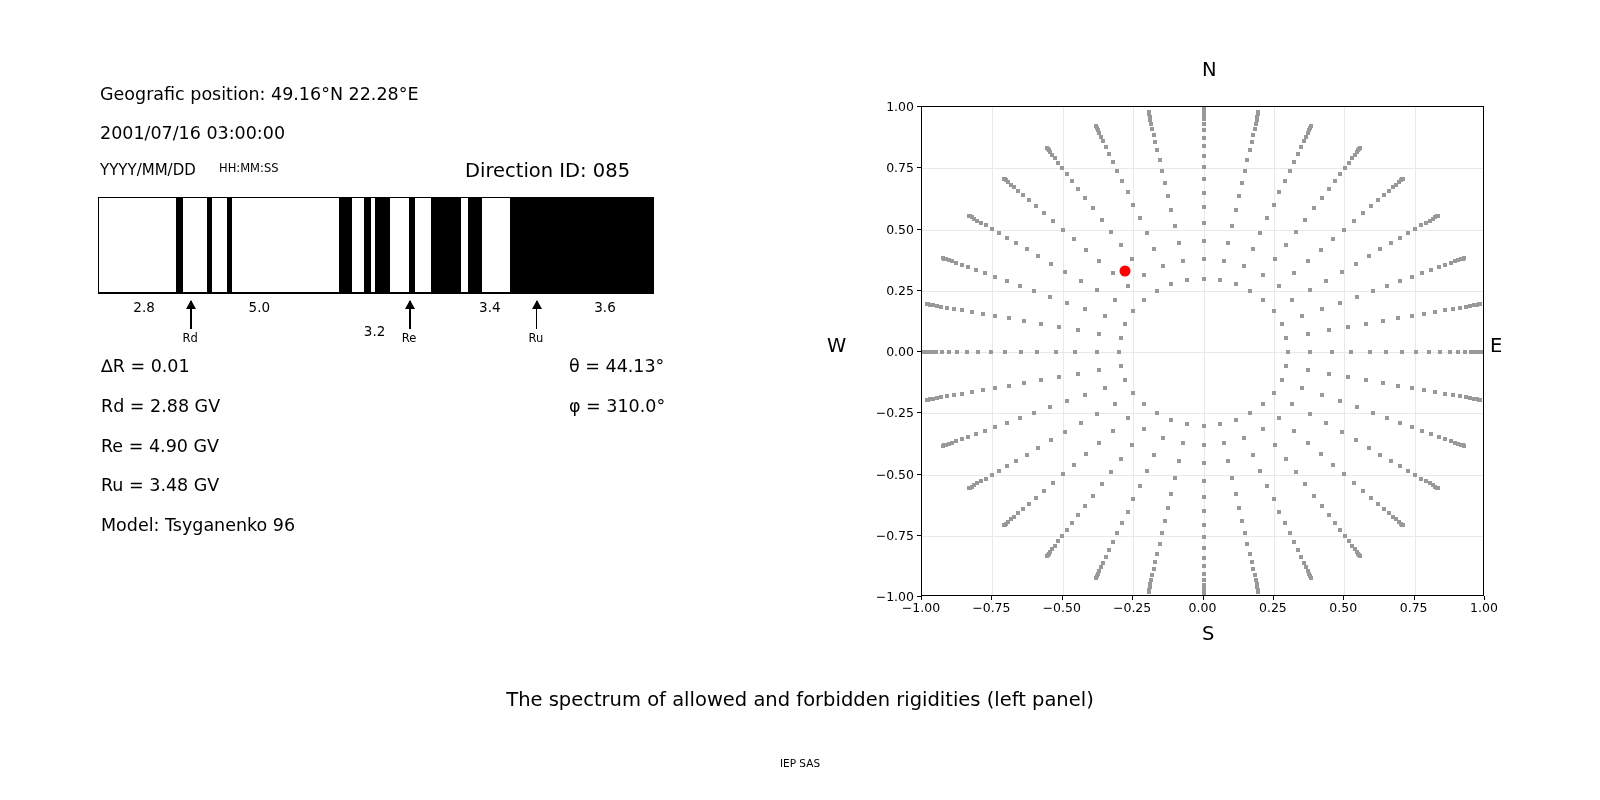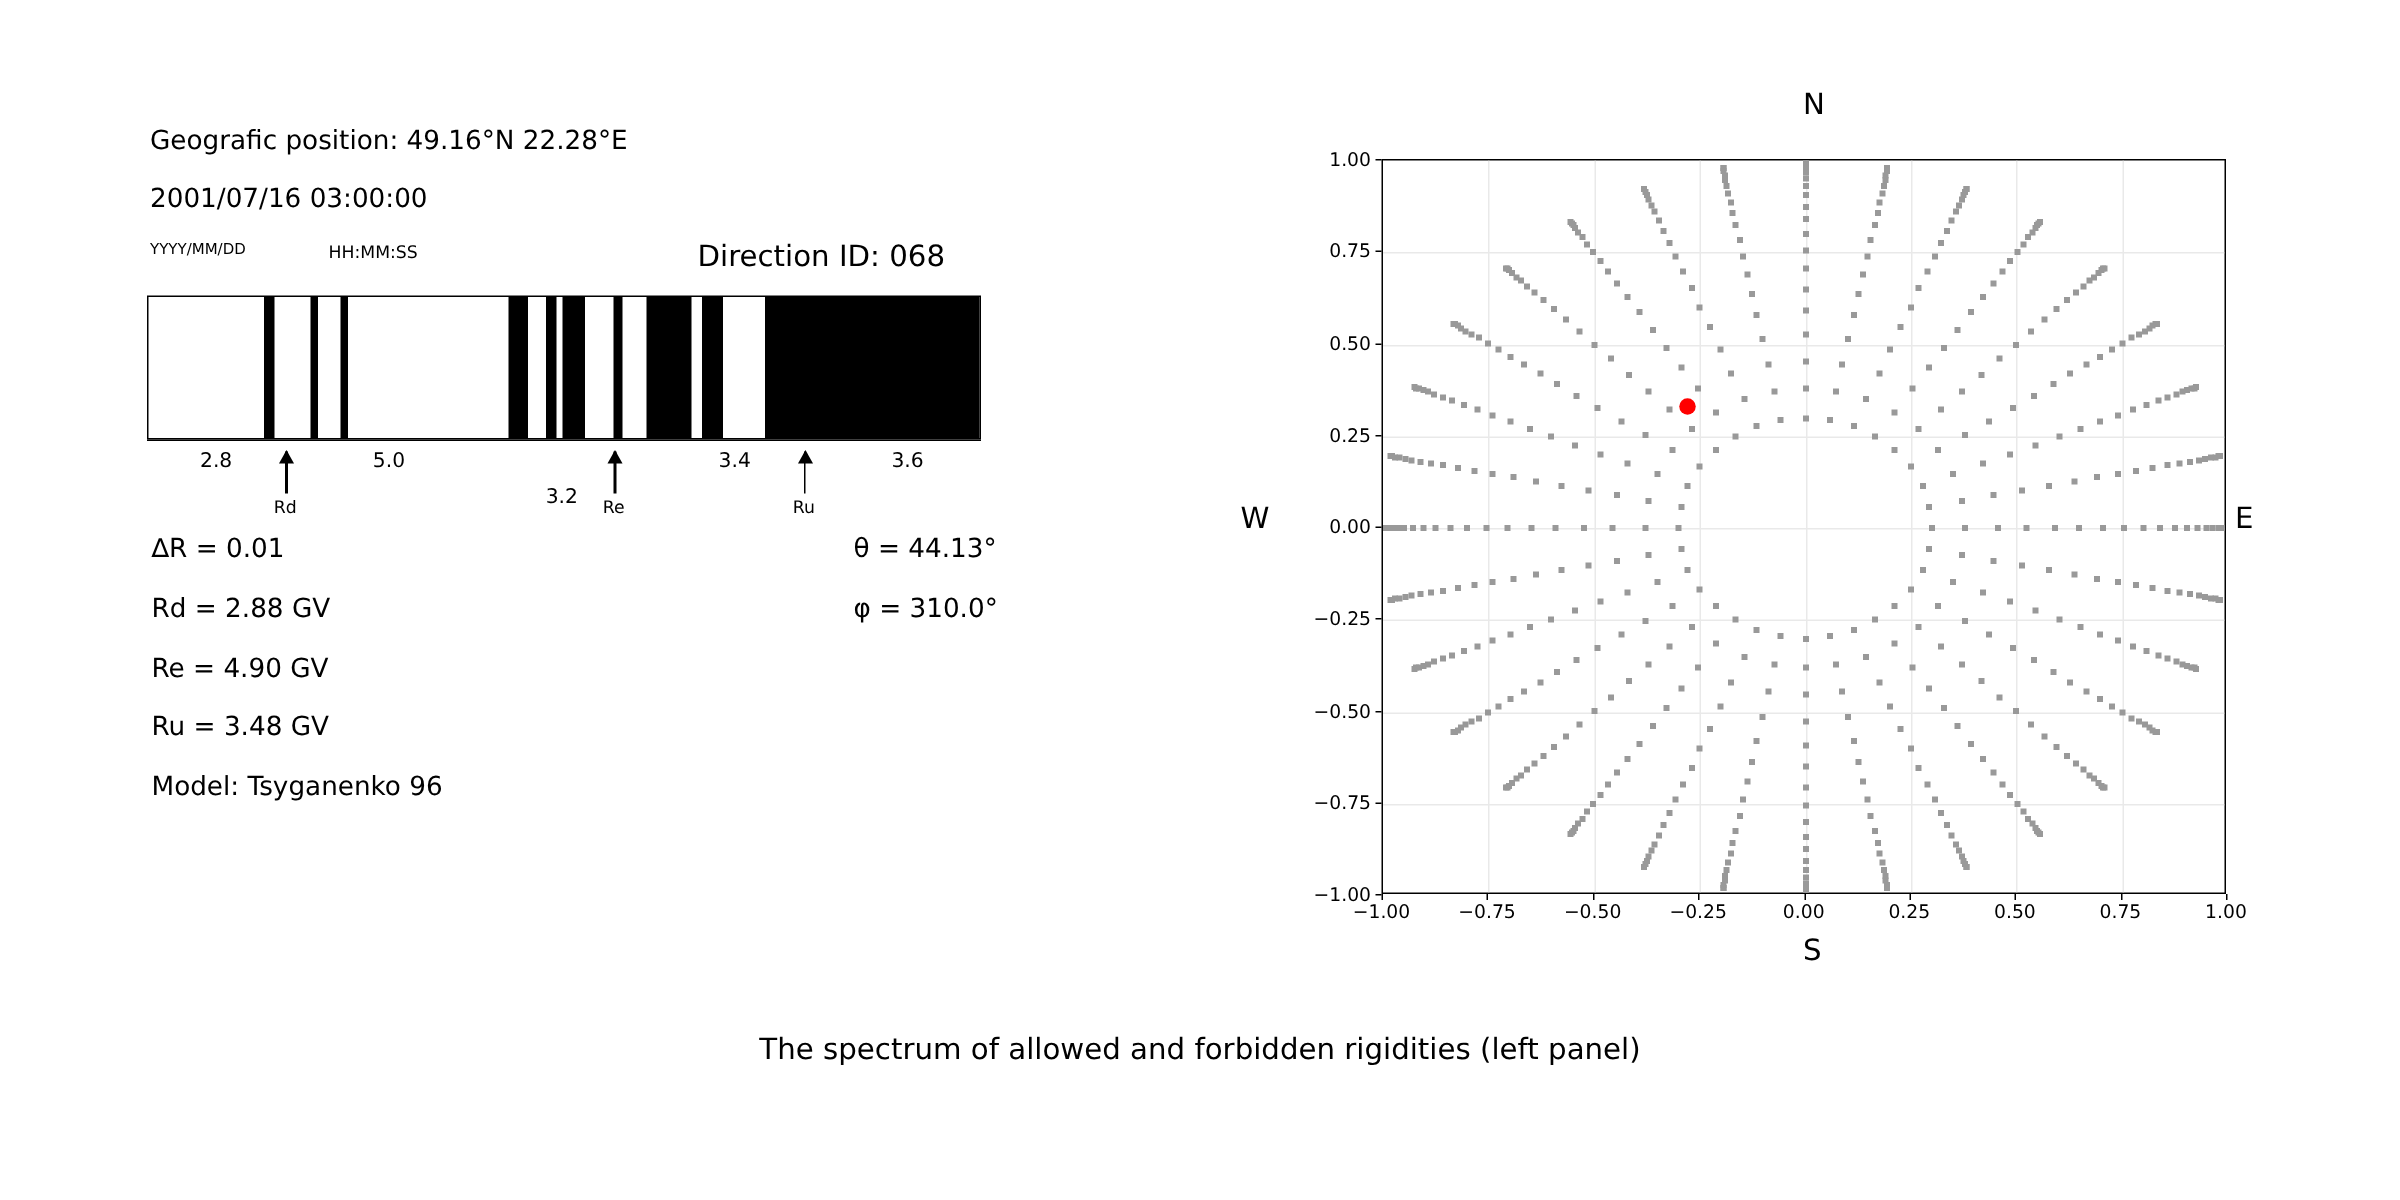--- a/index.html
+++ b/index.html
@@ -17,21 +17,21 @@
   }
   .fig { position: absolute; left: 0; top: 0; width: 1600px; height: 800px; }
 
   
   .left-panel { position: absolute; left: 0; top: 0; width: 800px; height: 680px; }
 
   .txt { position: absolute; white-space: nowrap; color: #000; }
 
   .geo-line   { left: 100px; top: 84px;  font-size: 17.5px; }
   .date-line  { left: 100px; top: 123px; font-size: 17.5px; }
-  .fmt-date   { left: 100px; top: 161px; font-size: 10px; }
+  .fmt-date   { left: 100px; top: 161px; font-size: 15px; }
   .fmt-time   { left: 219px; top: 161px; font-size: 11.5px; }
   .dir-id     { left: 465px; top: 159px; font-size: 19.5px; }
 
   
   .spectrum-wrap {
     position: absolute;
     left: 98px; top: 197px;
     width: 556px; height: 96px;
     border: 1px solid #000;
     box-sizing: border-box;
@@ -168,21 +168,21 @@
   <div class="left-panel">
 
     <div class="txt geo-line">Geografic position: 49.16°N 22.28°E</div>
 
     <div class="txt date-line">2001/07/16 03:00:00</div>
 
     <div class="txt fmt-date">YYYY/MM/DD</div>
 
     <div class="txt fmt-time">HH:MM:SS</div>
 
-    <div class="txt dir-id">Direction ID: 068</div>
+    <div class="txt dir-id">Direction ID: 085</div>
 
     <div class="spectrum-wrap" id="spectrum-wrap">
         <div class="band" style="left: 77.4943px; width: 6.04974px;"></div>
         <div class="band" style="left: 108.319px; width: 5.18549px;"></div>
         <div class="band" style="left: 127.621px; width: 5.76166px;"></div>
         <div class="band" style="left: 239.973px; width: 12.9637px;"></div>
         <div class="band" style="left: 265.036px; width: 7.20207px;"></div>
         <div class="band" style="left: 275.983px; width: 14.9803px;"></div>
         <div class="band" style="left: 309.977px; width: 6.04974px;"></div>
         <div class="band" style="left: 331.872px; width: 29.9606px;"></div>
@@ -912,14 +912,15 @@
         <div class="xtick" style="left: 543.25px;">0.50</div>
         <div class="tickmark x" style="left: 543.25px;"></div>
         <div class="xtick" style="left: 613.625px;">0.75</div>
         <div class="tickmark x" style="left: 613.625px;"></div>
         <div class="xtick" style="left: 684px;">1.00</div>
         <div class="tickmark x" style="left: 684px;"></div>
       </div>
   </div>
 
   <div class="caption cap1">The spectrum of allowed and forbidden rigidities (left panel)</div>
+  <div class="caption cap3">IEP SAS</div>
 
 </div>
 
 </body></html>

